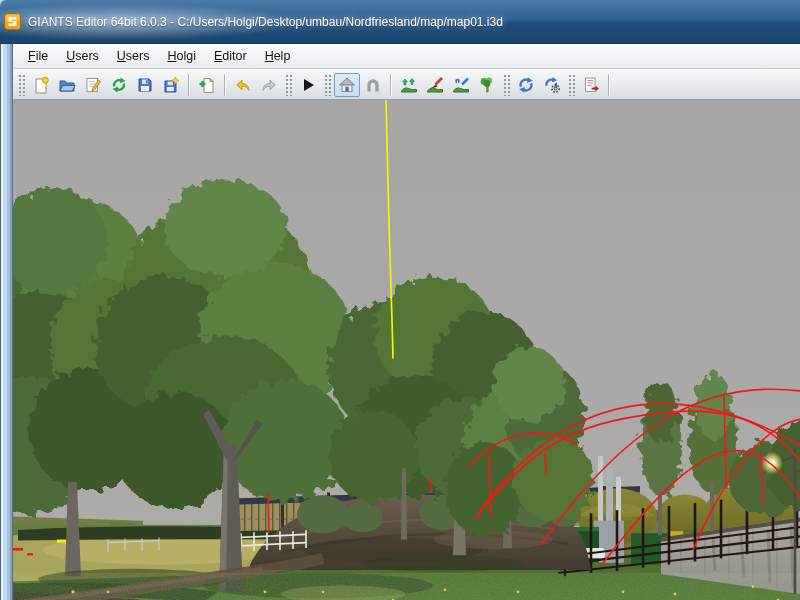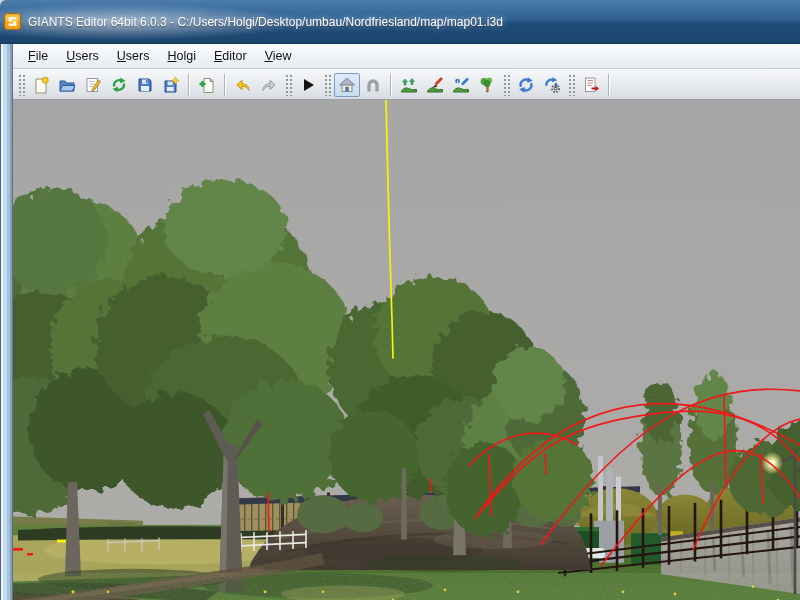--- a/index.html
+++ b/index.html
@@ -61,21 +61,21 @@
     <div class="left-border"></div>
 
     <div class="client">
 
       <div class="menubar">
         <span class="menu-item">File</span>
         <span class="menu-item">Users</span>
         <span class="menu-item">Users</span>
         <span class="menu-item">Holgi</span>
         <span class="menu-item">Editor</span>
-        <span class="menu-item">View</span>
+        <span class="menu-item">Help</span>
       </div>
 
       <div class="toolbar">
         <div class="tb-grip"></div>
 
         <div class="tb-btn">
           <svg viewBox="0 0 18 18" width="18" height="18">
             <path d="M4 3h7l3 3v11H4z" fill="#fffef2" stroke="#8d8d7d"></path>
             <path d="M11 3l3 3h-3z" fill="#e4e4cf" stroke="#8d8d7d"></path>
             <circle cx="13.2" cy="4.2" r="3" fill="#ffd428" stroke="#c09a10"></circle>

